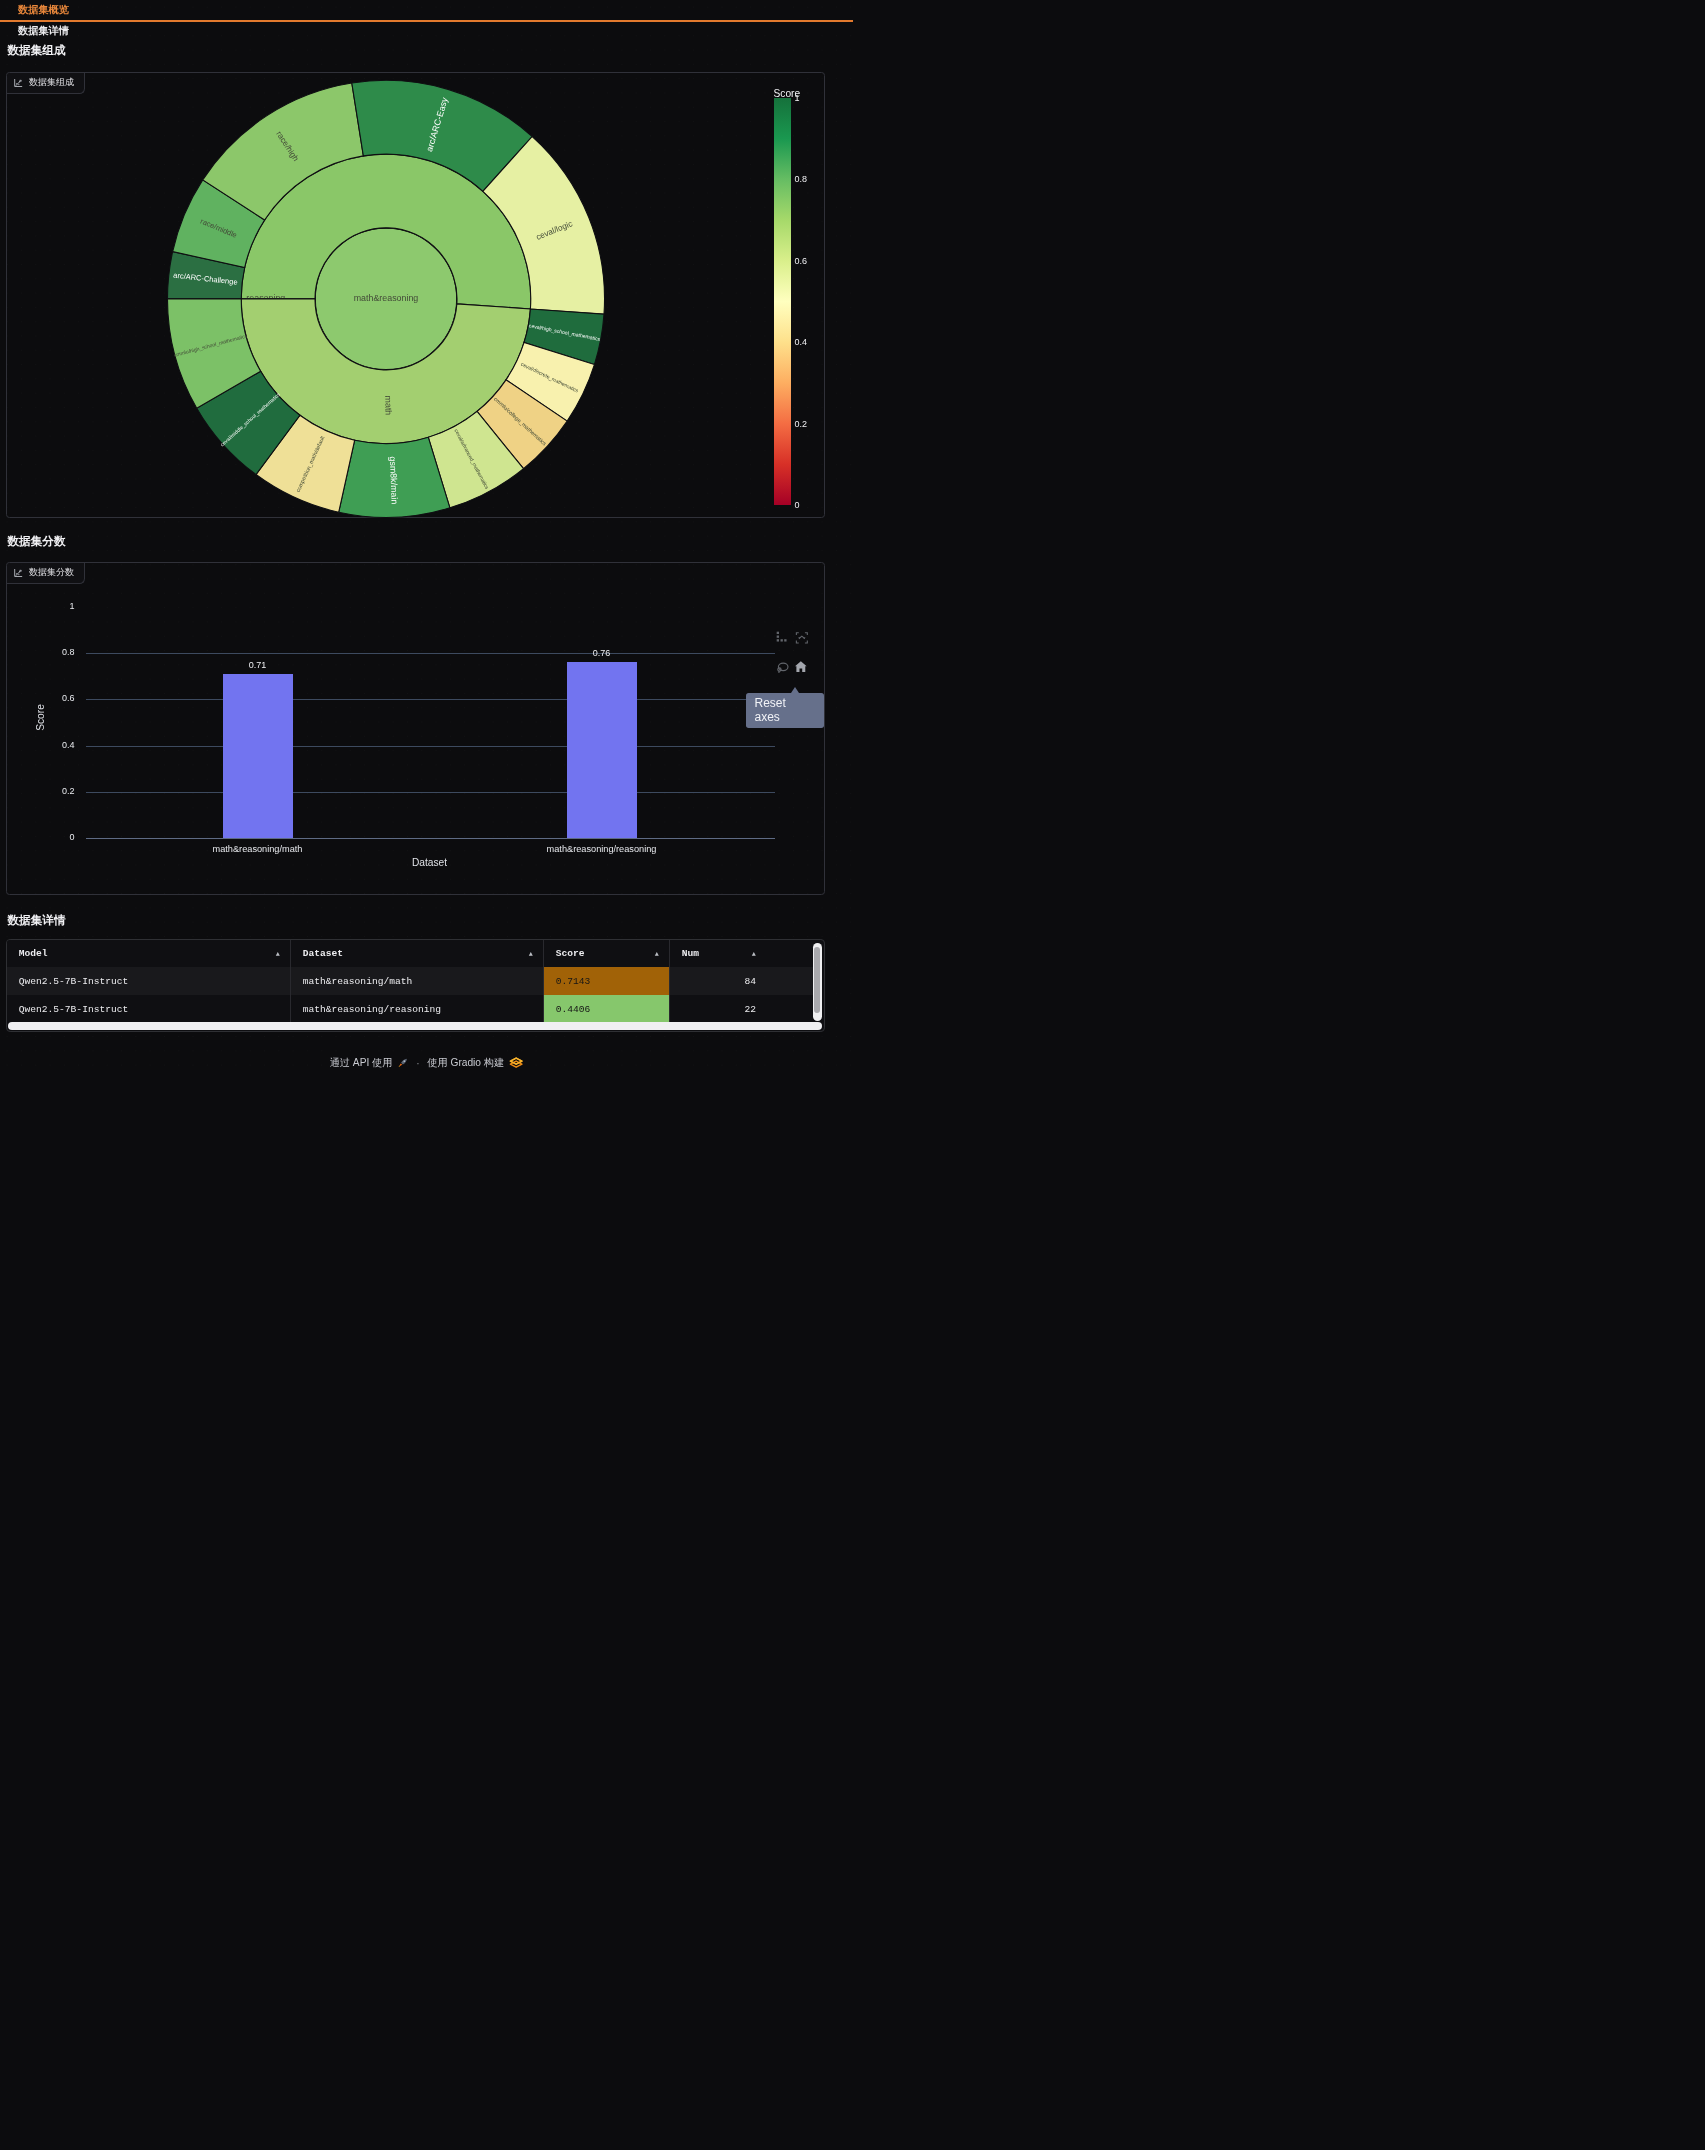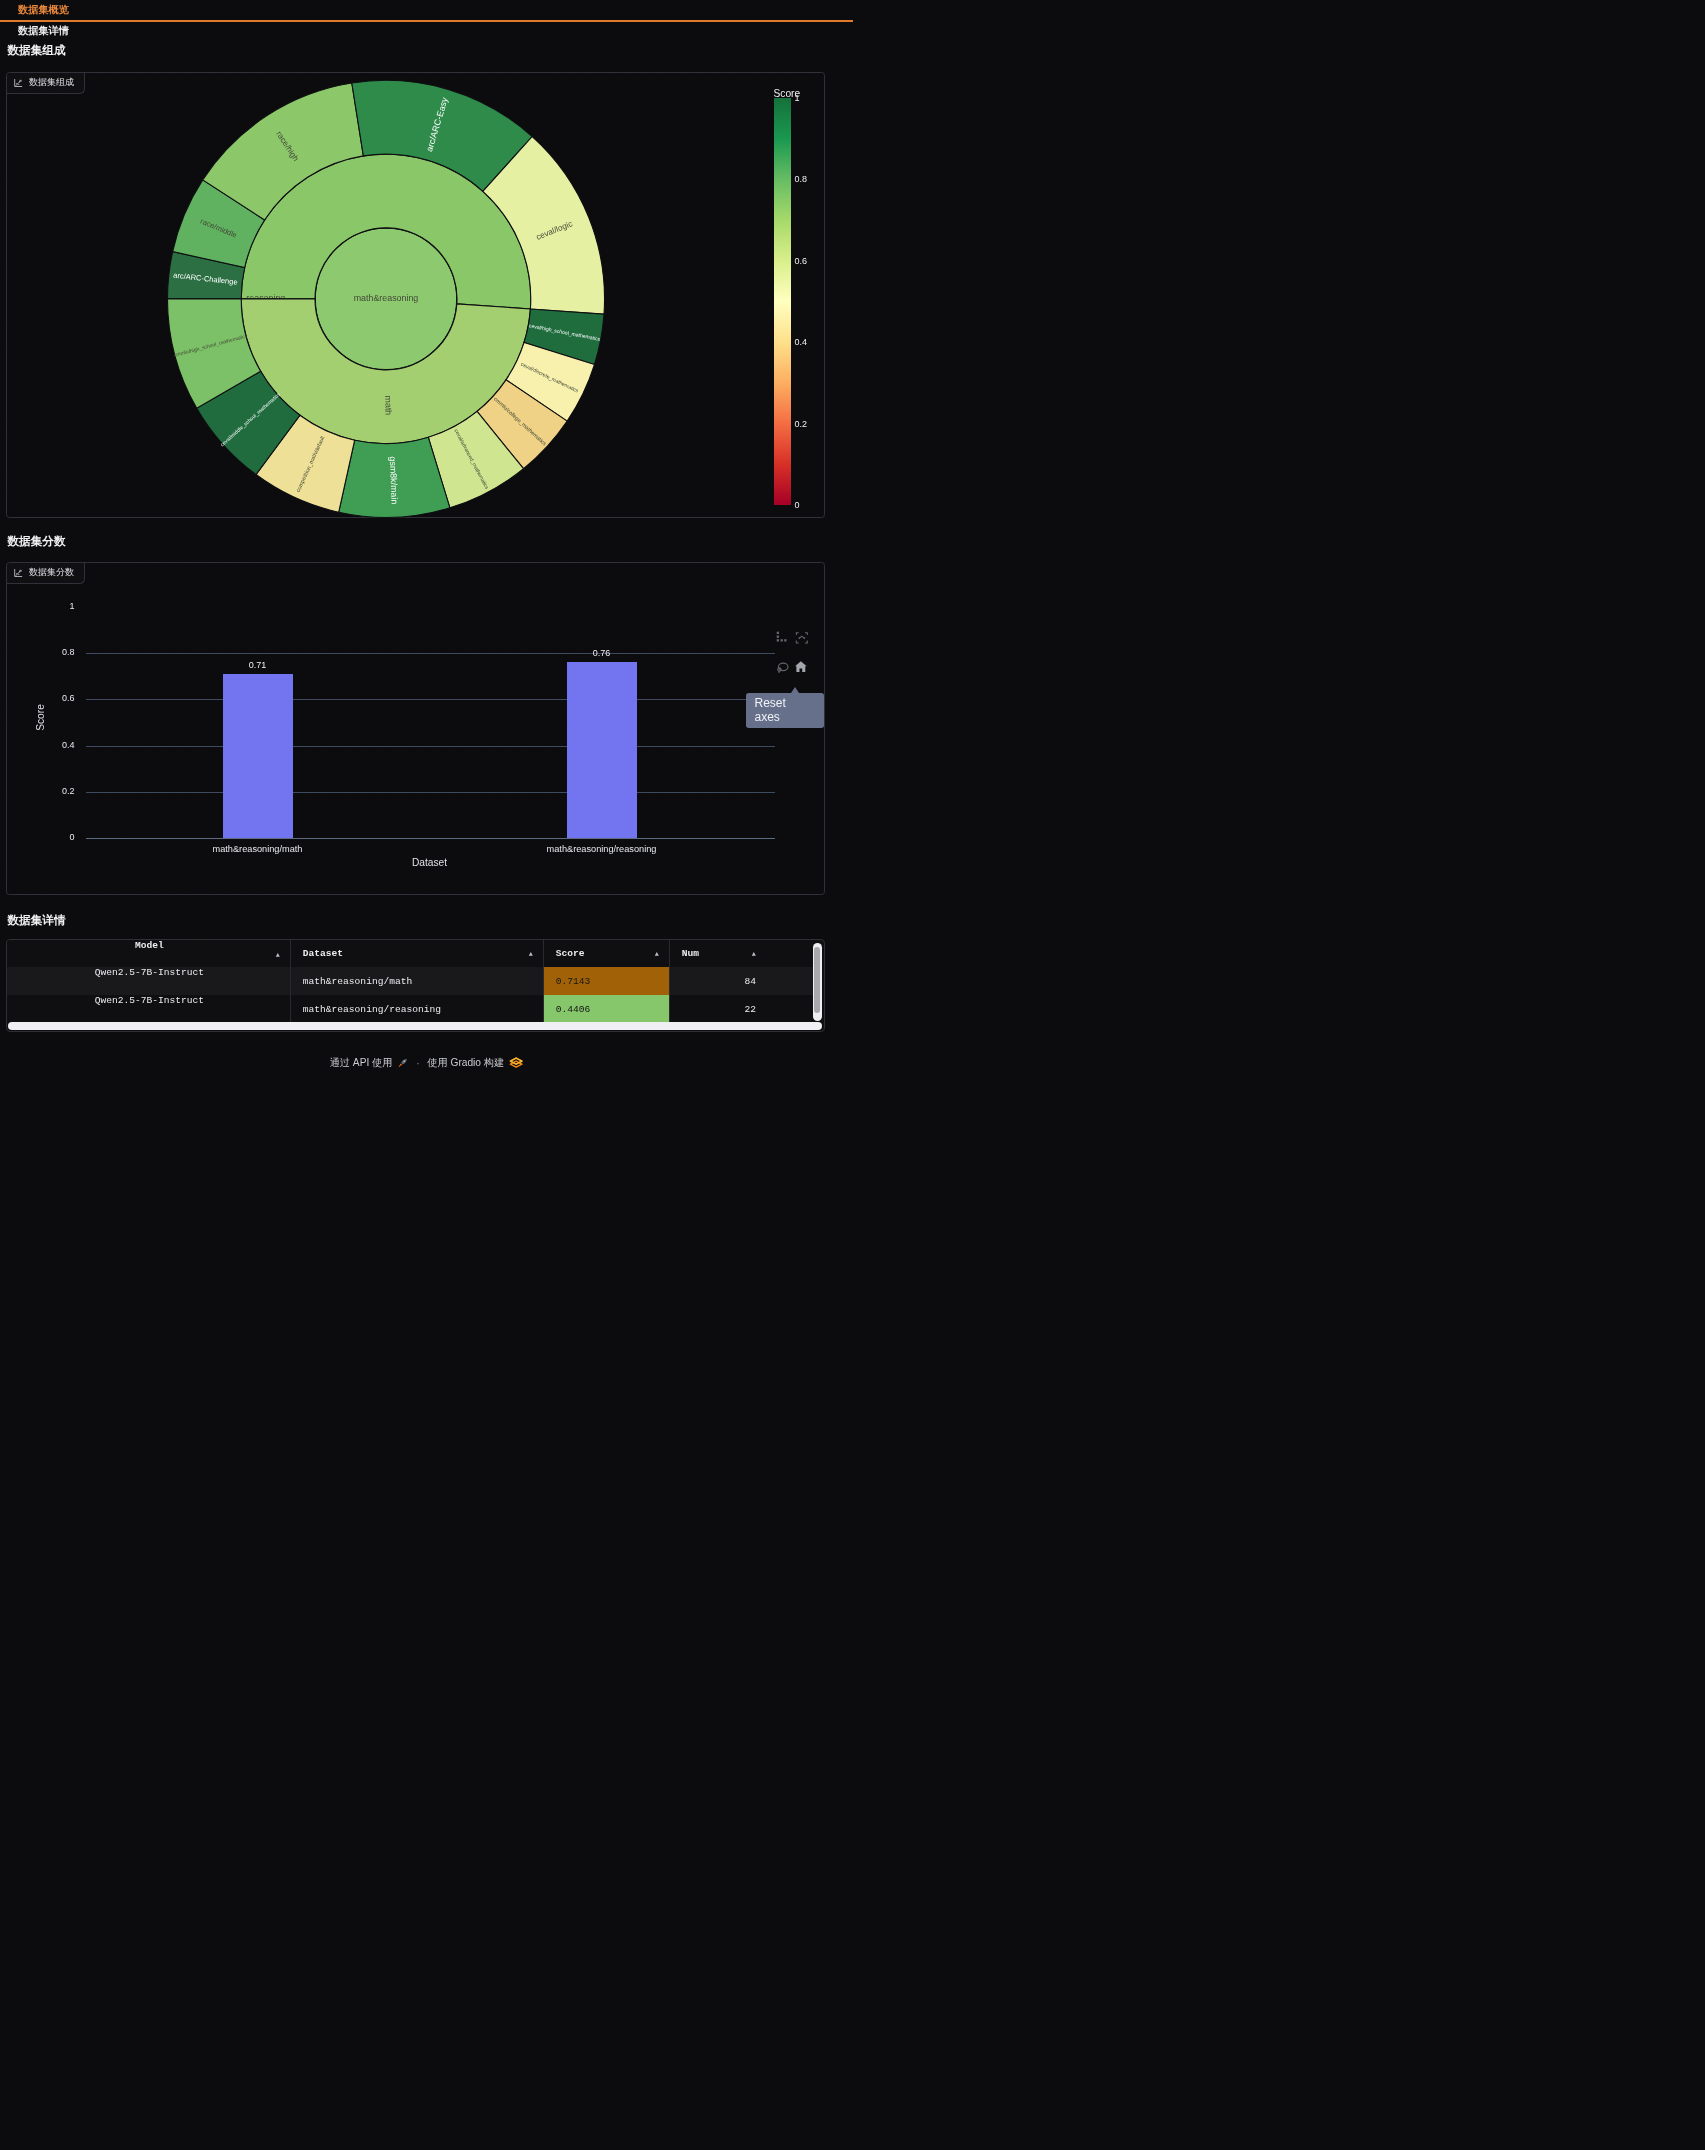--- a/index.html
+++ b/index.html
@@ -43,21 +43,21 @@
     border-bottom:6.8px solid rgba(108,118,146,0.95); border-top:none; }
   
   .table-wrap { position:absolute; left:5.5px; width:819px; border:0.7px solid #2F3034; border-radius:4.1px; background:#0F0F12; overflow:hidden; }
   .trow { display:flex; width:810px; font-family:"Liberation Mono","DejaVu Sans Mono",monospace; font-size:9.6px; }
   .trow.thead { height:27px; font-weight:700; background:#0F0F12; }
   .trow.r0 { height:28px; background:#19191C; }
   .trow.r1 { height:28px; background:#0F0F12; }
   .tcell { display:flex; align-items:center; padding:0 9.6px 0 12.3px; border-right:0.7px solid #29292E; position:relative; }
   .tcell:last-child { border-right:none; }
   .sort-arrow { margin-left:auto; font-size:6.8px; color:#B9BCC2; }
-  .c0 { width:284px;flex-direction:column; } .c1 { width:253px; } .c2 { width:126px; } .c3 { width:96px;justify-content:flex-end; }
+  .c0 { width:284px; } .c1 { width:253px; } .c2 { width:126px; } .c3 { width:96px;justify-content:flex-end; }
   .score-cell { color:#161616; font-weight:400; }
   .vscroll { position:absolute; top:2.7px; right:2px; width:8.2px; height:78px; background:#EFEFF1; border-radius:4.8px; }
   .vscroll-thumb { position:absolute; top:4.1px; left:1px; width:6.1px; height:66px; background:#A9A9AD; border-radius:3.4px; }
   .hscroll { position:absolute; left:1.4px; right:1.4px; bottom:1.4px; height:7.5px; background:#F0F0F2; border-radius:4.1px; }
   
   .footer { position:absolute; top:1056px; left:0; right:0; display:flex; justify-content:center; align-items:center;
     gap:4.8px; font-size:10.2px; color:#C9CBD1; }
   .footer .dot { color:#8E9197; padding:0 2.7px; }
   svg text { font-family:"Liberation Sans","DejaVu Sans",sans-serif; }
 </style>

